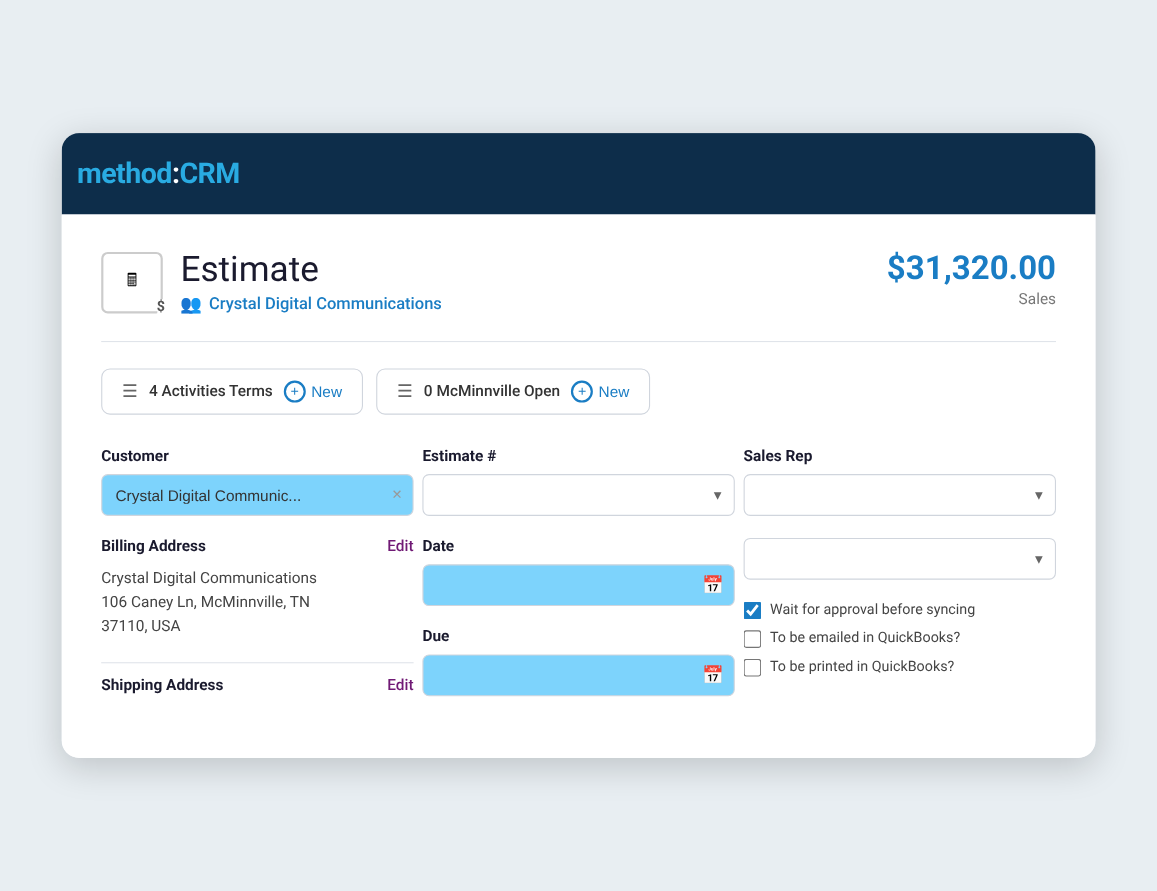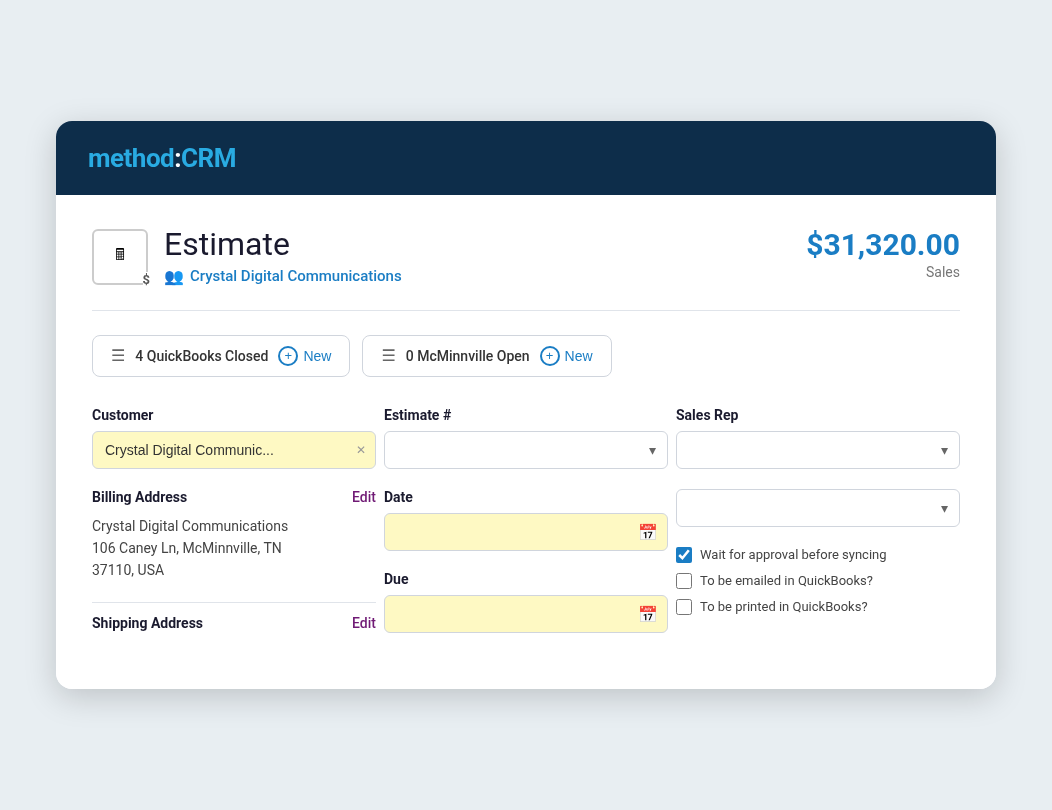--- a/index.html
+++ b/index.html
@@ -14,21 +14,21 @@
     }
     .outer-container {
       width: 940px;
       border-radius: 16px;
       overflow: hidden;
       box-shadow: 0 8px 32px rgba(0,0,0,0.18);
       background: #f5f7fa;
     }
     .header-bar {
       background: #0d2d4a;
-      padding: 22px 32px;
+      padding: 22px 14px;
       display: flex;
     }
     .logo-text {
       font-size: 26px;
       font-weight: 700;
       color: white;
       letter-spacing: -0.5px;
     }
     .logo-text span {
       color: #29abe2;
@@ -176,21 +176,21 @@
       margin-bottom: 8px;
       display: block;
     }
     .form-input {
       width: 100%;
       border: 1.5px solid #d0d5dd;
       border-radius: 6px;
       padding: 10px 12px;
       font-size: 14px;
       color: #333;
-      background: #fef9c3;
+      background: #7dd3fc;
       outline: none;
     }
     .form-select {
       width: 100%;
       border: 1.5px solid #d0d5dd;
       border-radius: 6px;
       padding: 10px 12px;
       font-size: 14px;
       color: #333;
       background: white;
@@ -327,21 +327,21 @@
       </div>
     </div>
 
     <hr class="divider">
 
     <div class="activities-bar">
 
       <div class="activity-pill">
         <span class="activity-list-icon">☰</span>
         <span class="activity-text">
-          <span>4</span> <span>QuickBooks Closed</span>
+          <span>4</span> <span>Activities Terms</span>
         </span>
         <button class="activity-new-btn">
           <span class="plus-circle">+</span>
           <span>New</span>
         </button>
       </div>
 
       <div class="activity-pill">
         <span class="activity-list-icon">☰</span>
         <span class="activity-text">

